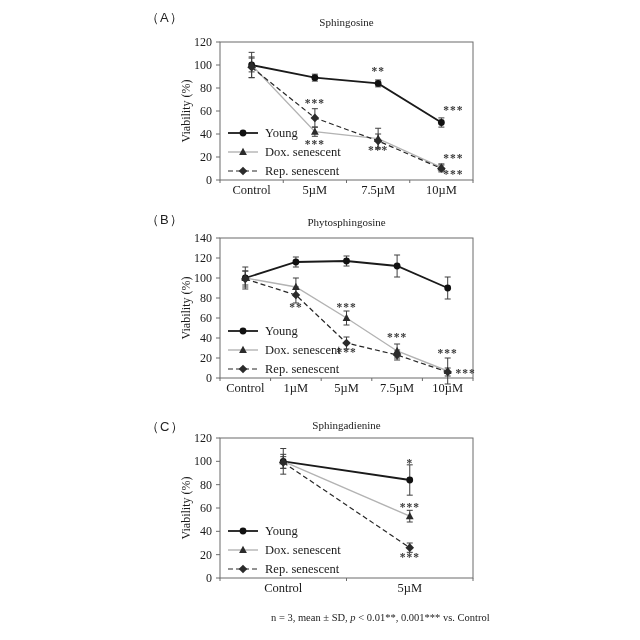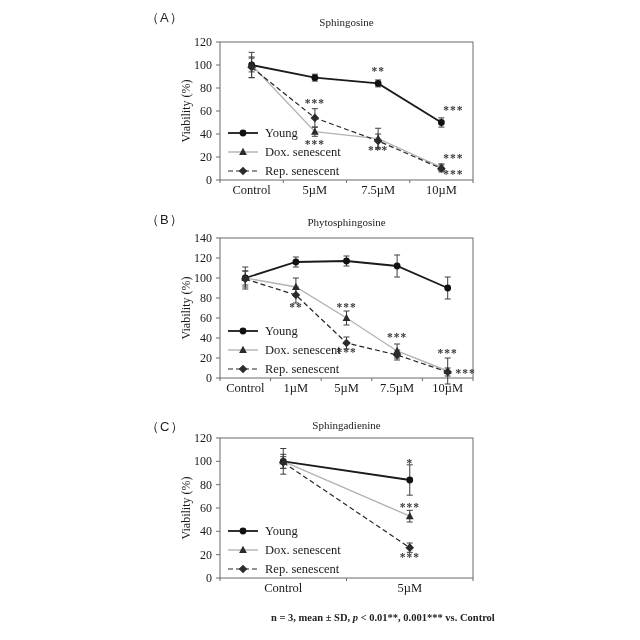--- a/index.html
+++ b/index.html
@@ -9,21 +9,21 @@
                font-size:13px;color:#222;letter-spacing:1px;}
   svg.chart{position:absolute;left:0;width:640px;display:block;}
   svg text{user-select:none;}
   .ctitle{font-family:"Liberation Serif","DejaVu Serif",serif;font-size:11px;fill:#222;}
   .tick{font-family:"Liberation Serif","DejaVu Serif",serif;font-size:12px;fill:#1a1a1a;}
   .xlab{font-family:"Liberation Serif","DejaVu Serif",serif;font-size:12.5px;fill:#1a1a1a;}
   .ylab{font-family:"Liberation Serif","DejaVu Serif",serif;font-size:12px;fill:#1a1a1a;}
   .legend{font-family:"Liberation Serif","DejaVu Serif",serif;font-size:12.5px;fill:#1a1a1a;}
   .sig{font-family:"Liberation Serif","DejaVu Serif",serif;font-size:11.5px;font-weight:700;
        fill:#3a3a3a;letter-spacing:1px;}
-  .footer{position:absolute;left:271px;top:612px;font-size:10.5px;color:#222;white-space:nowrap;font-weight:bold;}
+  .footer{position:absolute;left:271px;top:612px;font-size:10.5px;color:#222;white-space:nowrap;}
   .footer i{font-style:italic;}
 </style>
 </head>
 <body>
 
 <div class="figure">
 
   <div class="panel-label" style="top:9px">（A）</div>
   <div class="panel-label" style="top:211px">（B）</div>
   <div class="panel-label" style="top:418px">（C）</div>

